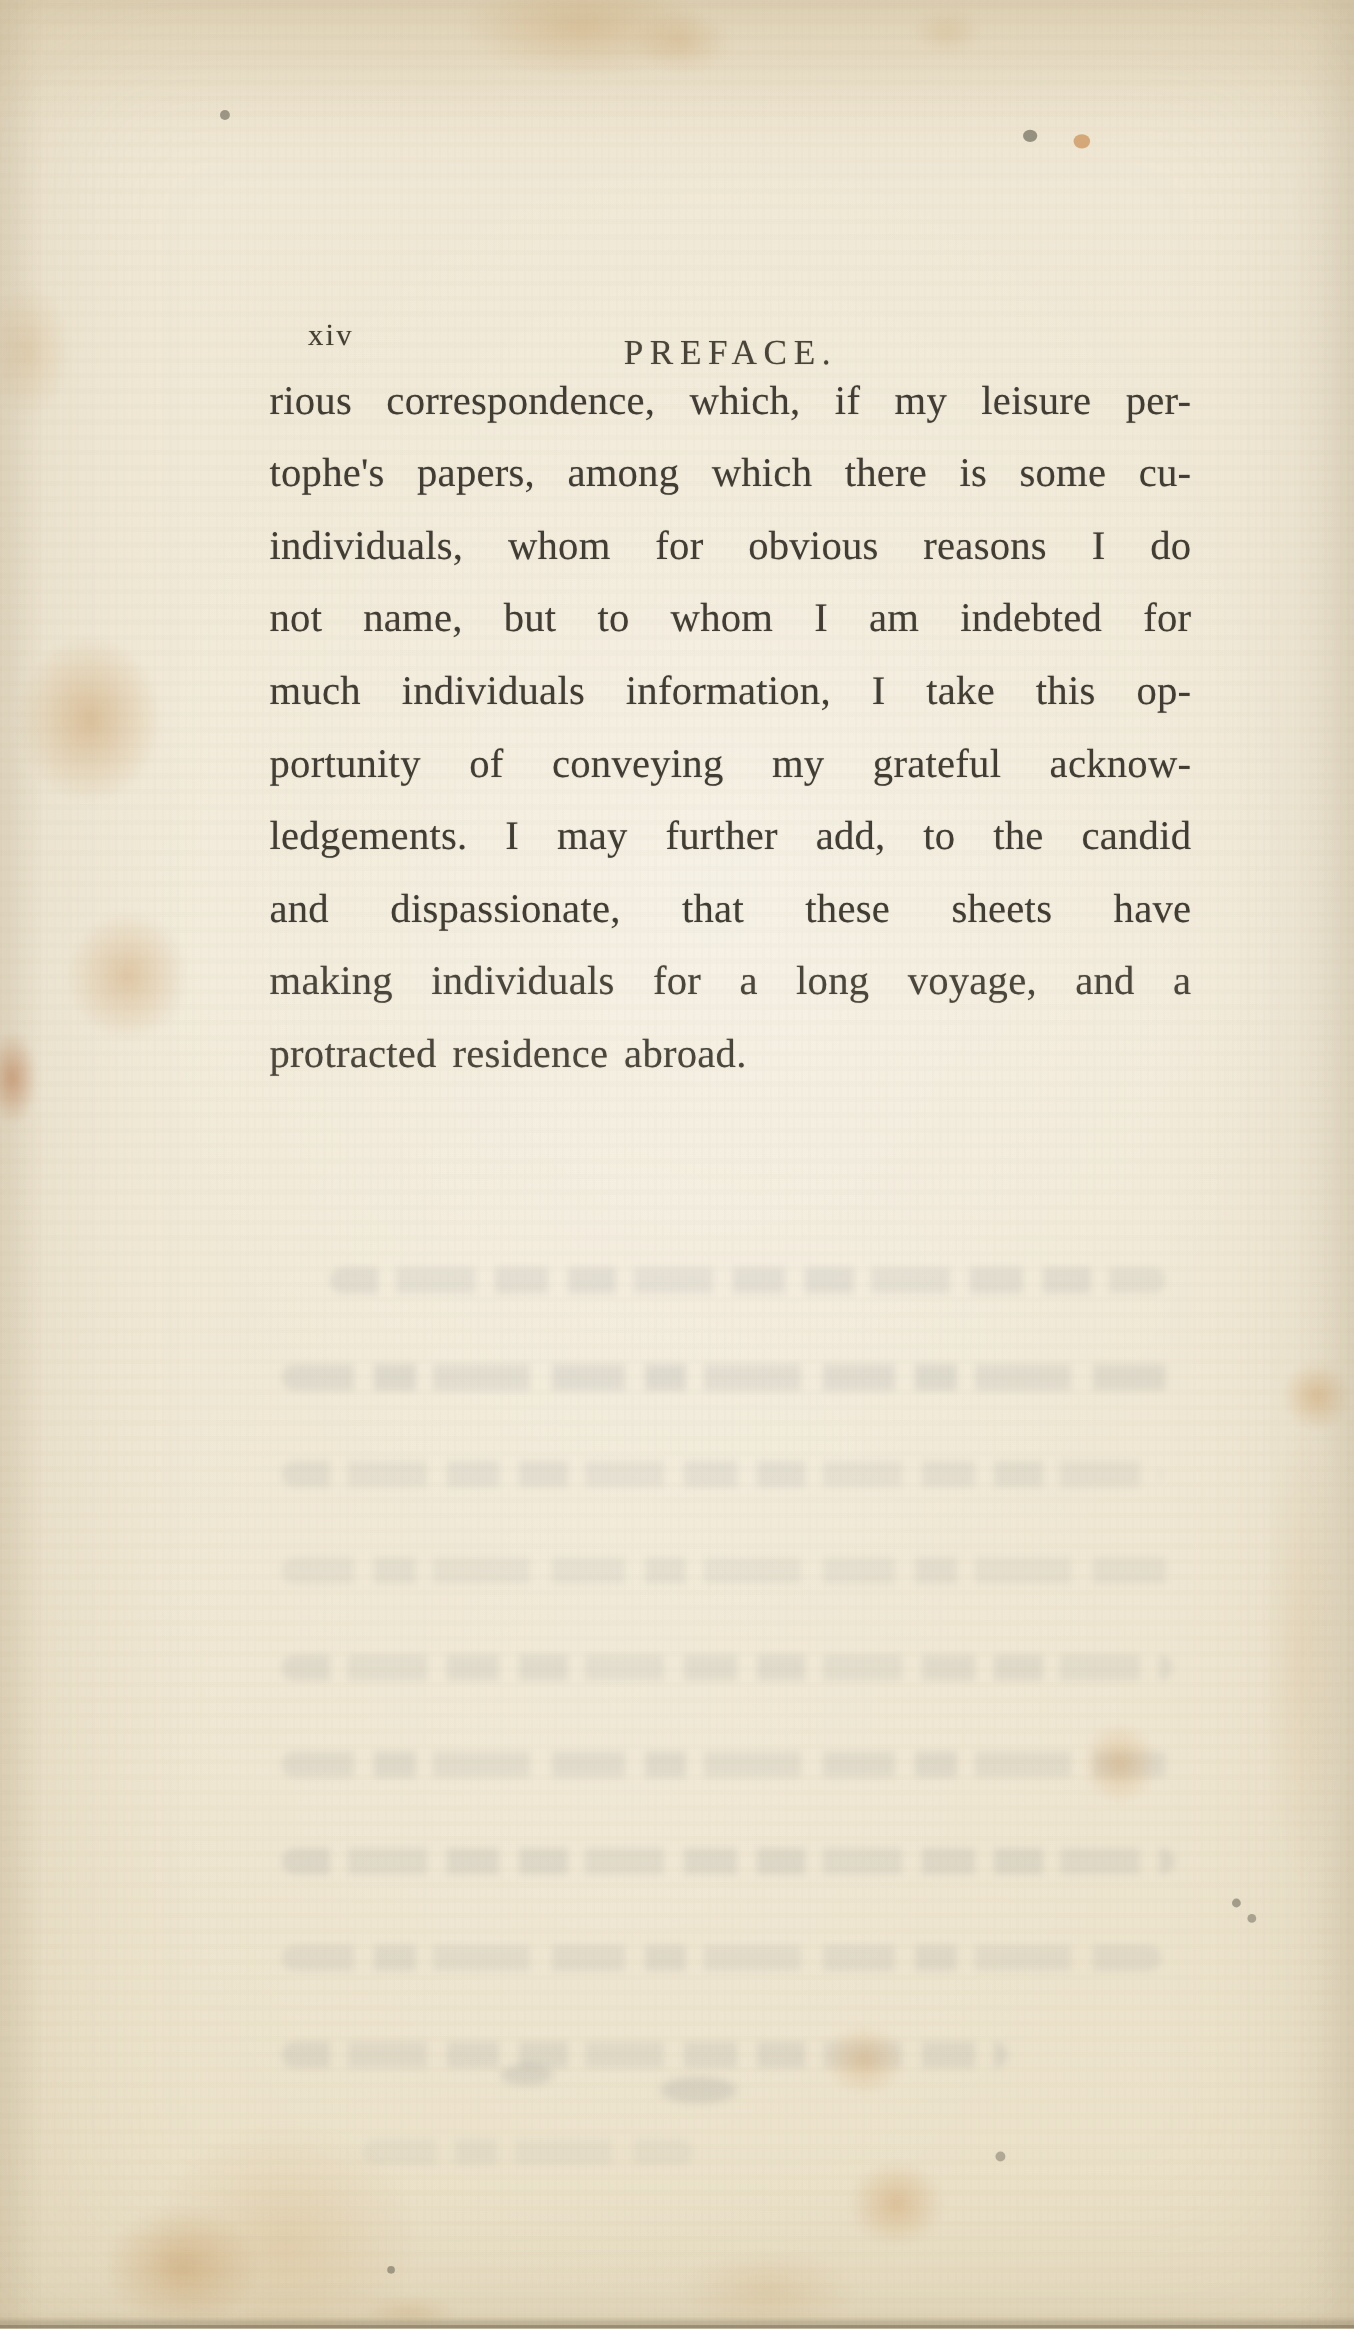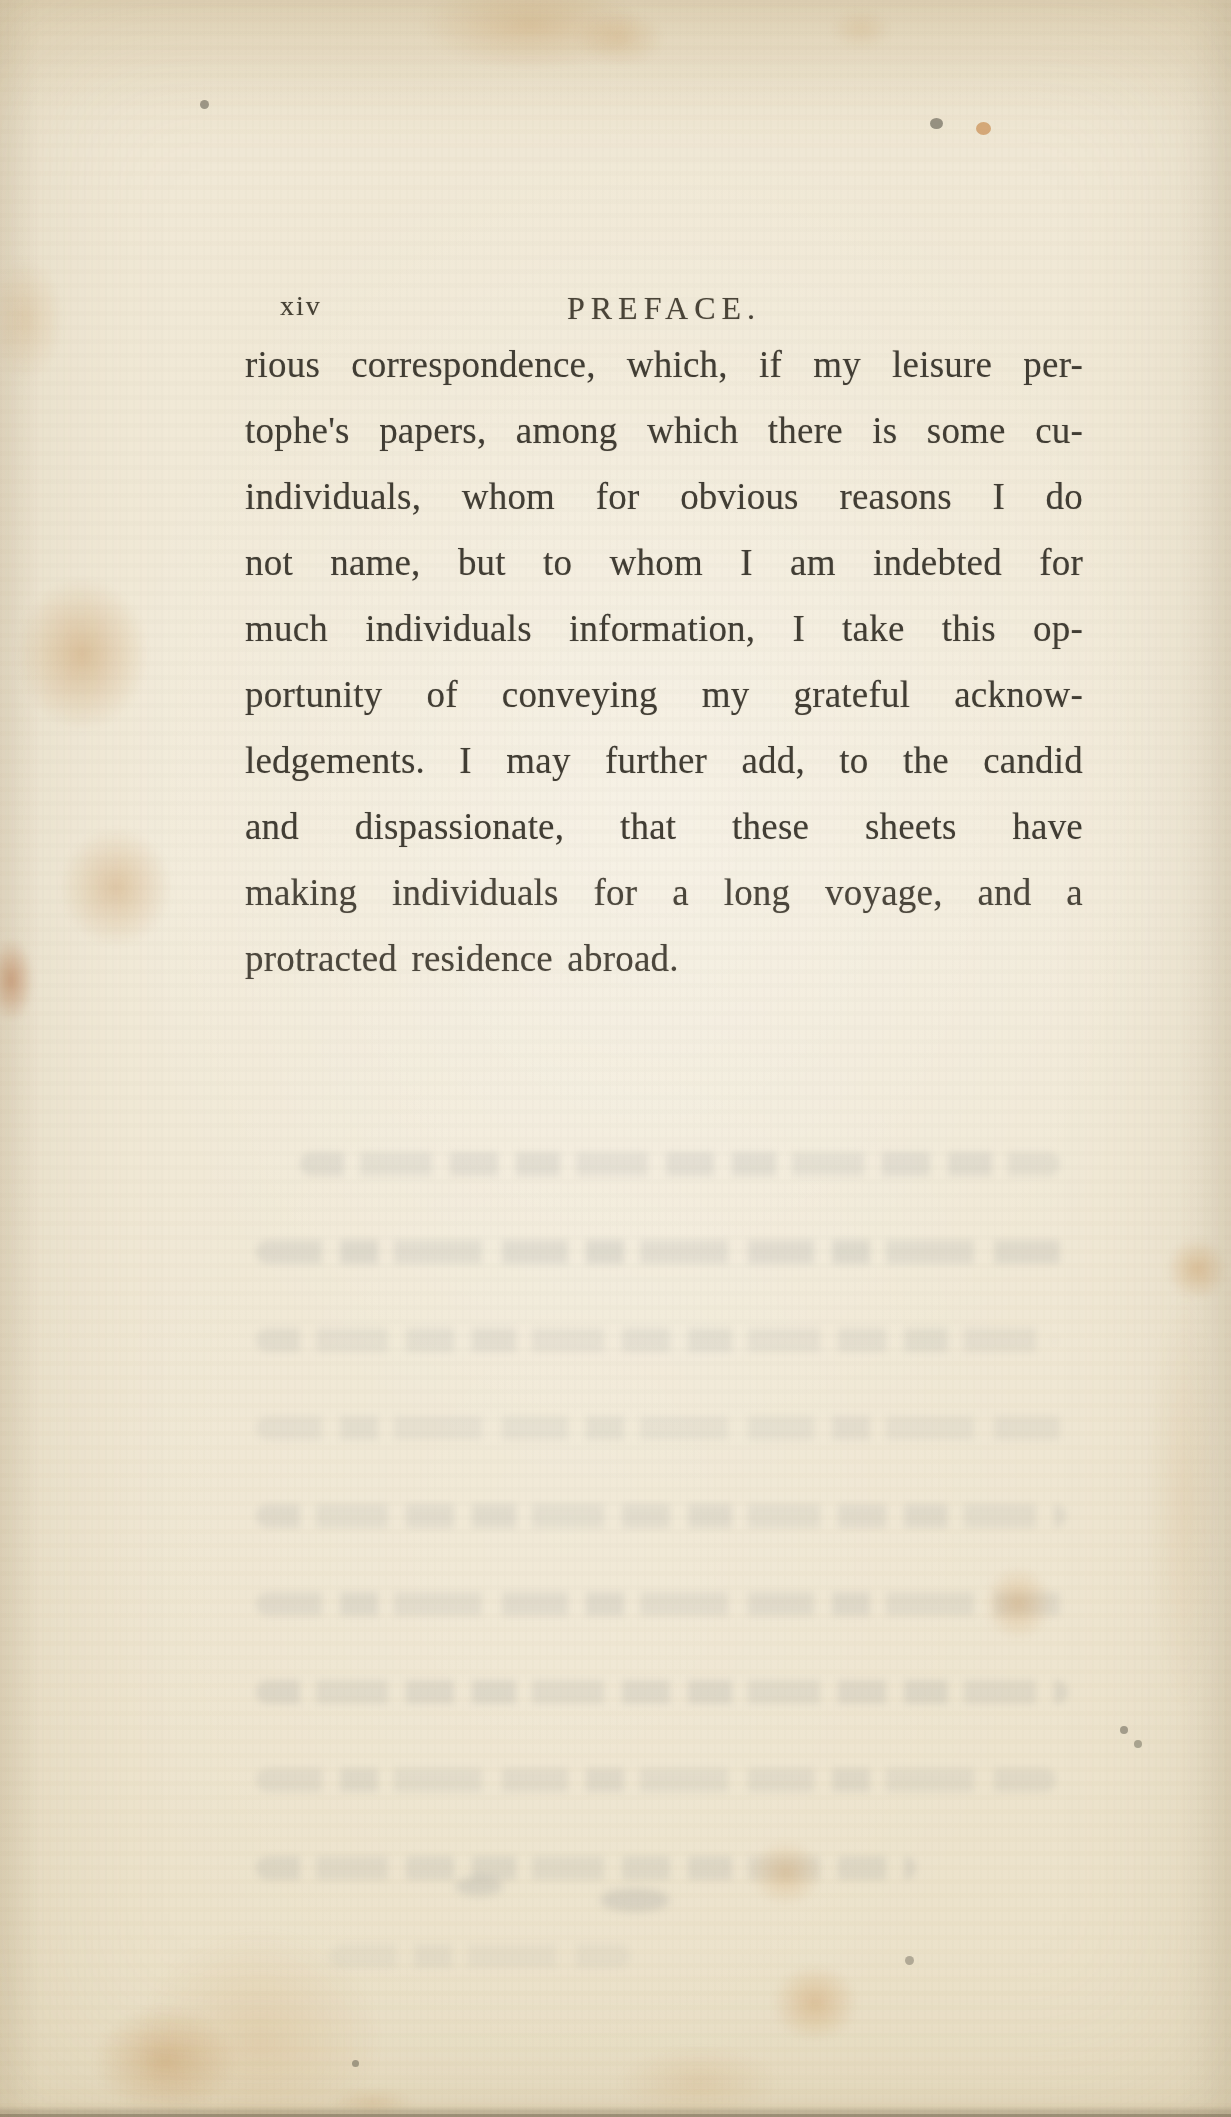--- a/index.html
+++ b/index.html
@@ -29,21 +29,21 @@
       linear-gradient(180deg, rgba(170,135,85,0.10) 0 46px, rgba(170,135,85,0) 110px);
   }
   .header-ink{color:#4c463a;}
   .folio{
     position:absolute;left:251px;top:284px;
     font-size:28px;line-height:44px;letter-spacing:2px;color:#454034;
     text-shadow:0 0 1px rgba(70,64,52,0.4);
     margin-left:29px;
   }
   .running-head{
-    position:absolute;left:245px;top:286px;width:838px;
+    position:absolute;left:245px;top:298px;width:838px;
     text-align:center;font-size:32px;line-height:44px;letter-spacing:6px;
     color:#4a4438;text-shadow:0 0 1px rgba(70,64,52,0.4);
   }
   .body-text{
     position:absolute;left:245px;top:332px;width:838px;
     font-size:37px;color:#413d34;
     text-shadow:0 0 1px rgba(62,57,46,0.38);
   }
   .tline{
     height:66px;line-height:66px;white-space:normal;

